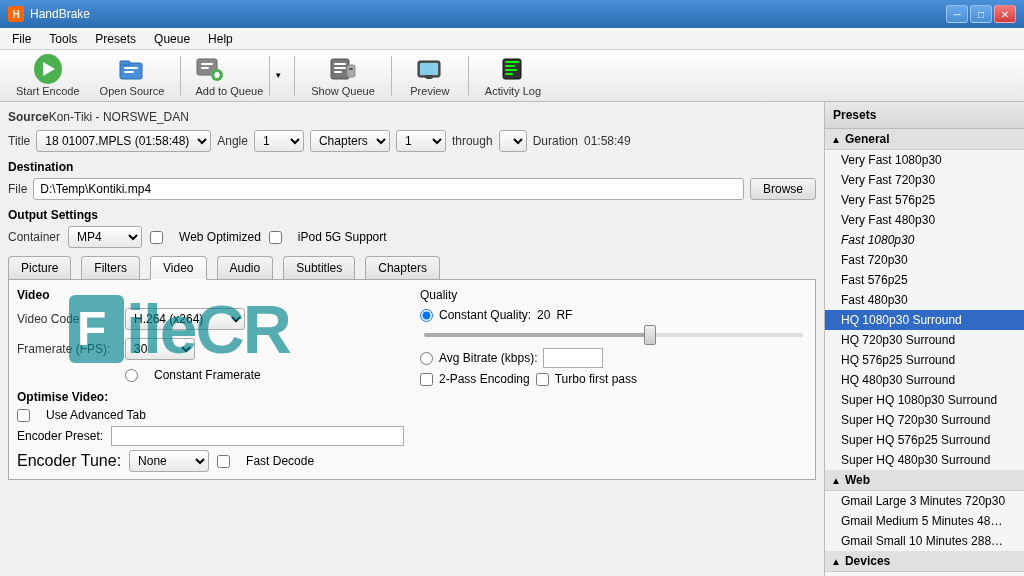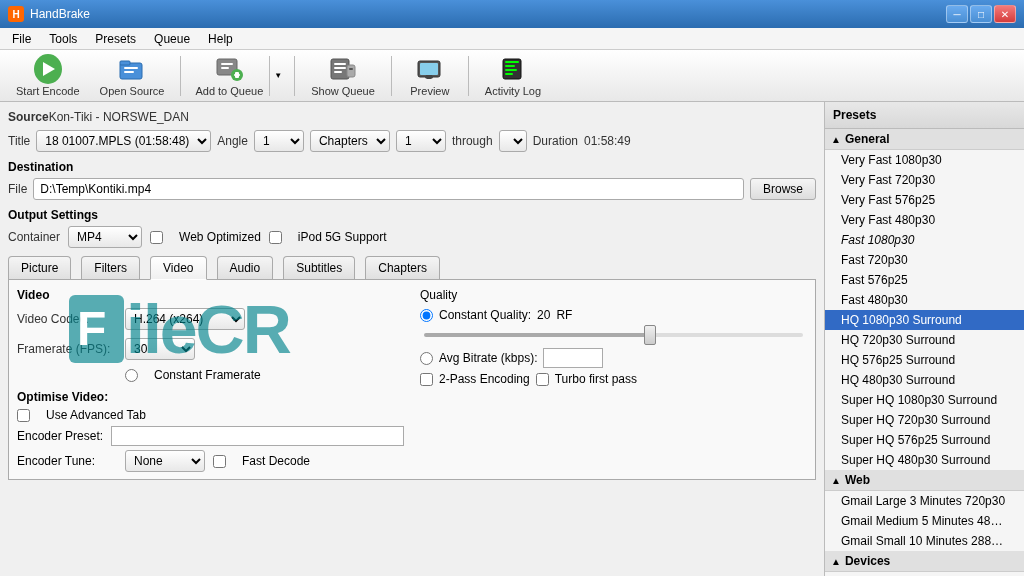--- a/index.html
+++ b/index.html
@@ -23,21 +23,21 @@
     .tool-icon { width: 28px; height: 28px; display: flex; align-items: center; justify-content: center; }
     .tool-label { font-size: 11px; color: #333; white-space: nowrap; }
     .toolbar-sep { width: 1px; height: 40px; background: #bbb; margin: 0 4px; }
     
     
     .play-icon { width: 30px; height: 30px; background: #4CAF50; border-radius: 50%; display: flex; align-items: center; justify-content: center; }
     .play-triangle { width: 0; height: 0; border-style: solid; border-width: 7px 0 7px 12px; border-color: transparent transparent transparent white; margin-left: 2px; }
     
     
     .add-queue-btn { display: flex; align-items: center; }
-    .add-queue-main { display: flex; flex-direction: column; align-items: center; padding: 4px 6px; cursor: pointer; border-radius: 3px 0 0 3px; gap: 2px; }
+    .add-queue-main { display: flex; flex-direction: column; align-items: flex-start; padding: 4px 6px; cursor: pointer; border-radius: 3px 0 0 3px; gap: 2px; }
     .add-queue-arrow { display: flex; flex-direction: column; align-items: center; justify-content: center; padding: 0 4px; border-left: 1px solid #bbb; cursor: pointer; height: 40px; border-radius: 0 3px 3px 0; }
     
     
     .main-content { display: flex; height: calc(576px - 28px - 22px - 52px); }
     
     
     .left-panel { flex: 1; padding: 8px; overflow: hidden; }
     
     
     .source-row { display: flex; align-items: center; gap: 0; margin-bottom: 6px; }
@@ -317,21 +317,21 @@
               <div style="font-weight:bold; margin-bottom:4px;">Optimise Video:</div>
               <label class="checkbox-label" style="margin-bottom:4px;">
                 <input type="checkbox" style="">
                 <span>Use Advanced Tab</span>
               </label>
               <div class="encoder-preset-row">
                 <span style="font-size:12px;">Encoder Preset:</span>
                 <input type="text" class="encoder-preset-input" style="width: 80px;">
               </div>
               <div class="form-row">
-                <span style="font-size:12px; min-width:100px;">Encoder Tune:</span>
+                <span style="font-size:16px; min-width:100px;">Encoder Tune:</span>
                 <select style="width:80px;">
                   <option>None</option>
                 </select>
                 <label class="checkbox-label">
                   <input type="checkbox" style="">
                   <span>Fast Decode</span>
                 </label>
               </div>
 
             </div>

